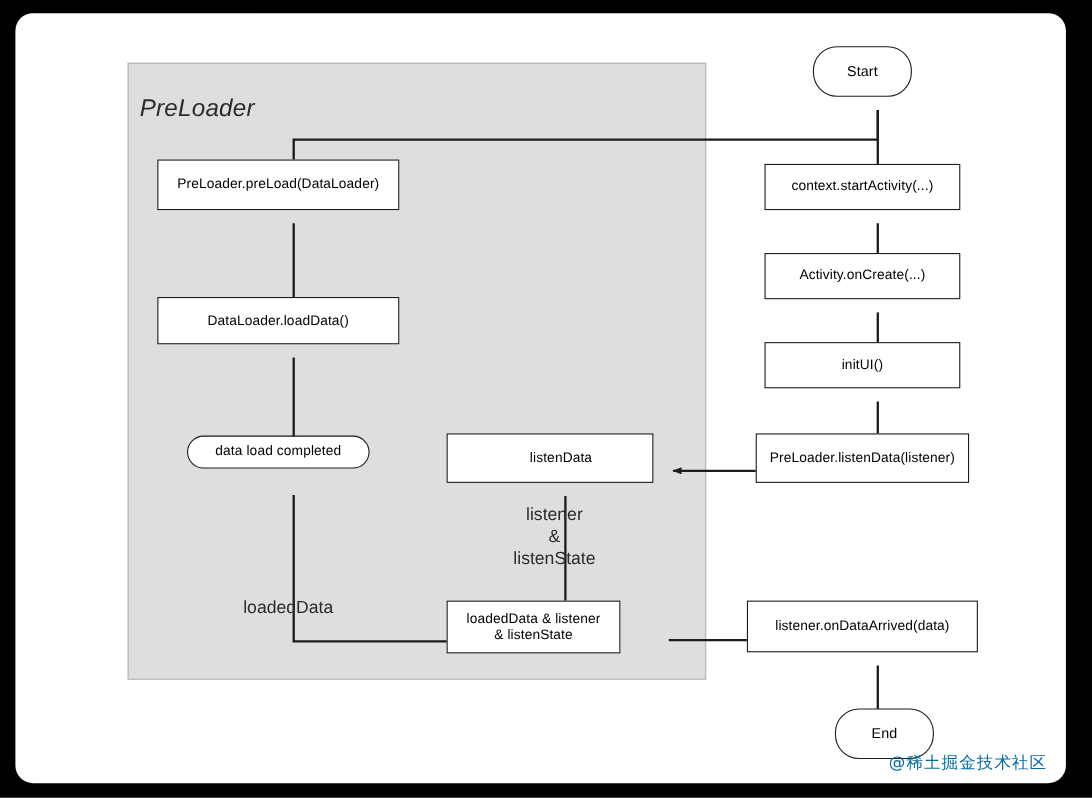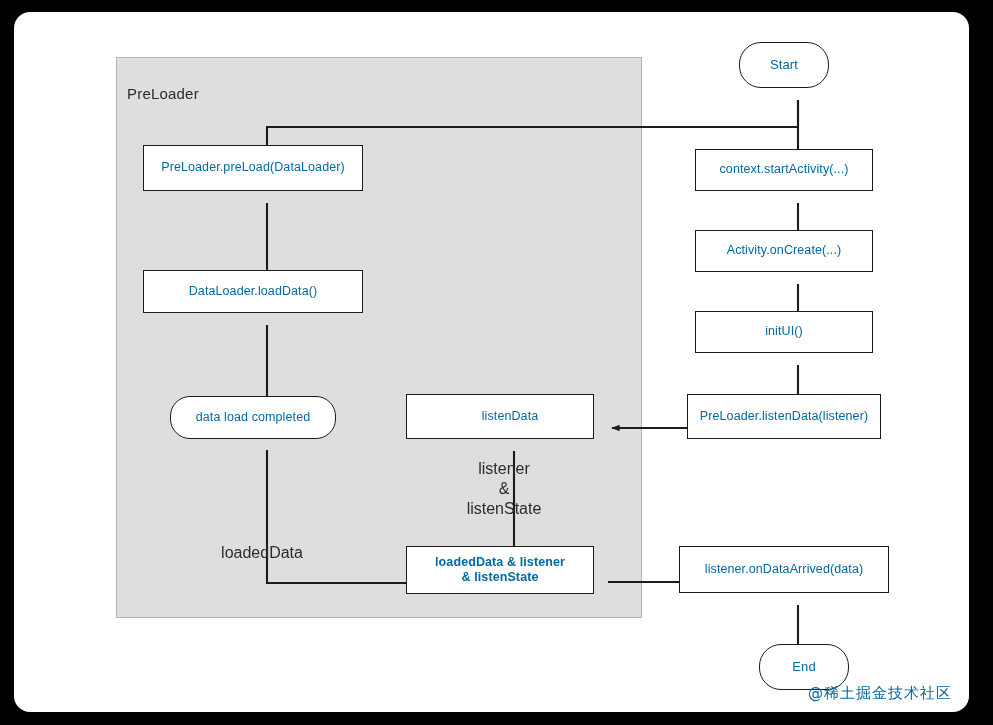--- a/index.html
+++ b/index.html
@@ -39,44 +39,45 @@
   }
   svg.diagram text, .nodetext {
     pointer-events: auto;
   }
   
   .node {
     position: absolute;
     box-sizing: border-box;
     background: #ffffff;
     border: 1.6px solid #1c1c1c;
-    color: #0369a1;
+    color: #000000;
     font-size: 12.5px;
     line-height: 1.22;
     display: flex;
     align-items: center;
     justify-content: center;
     text-align: center;
     letter-spacing: 0.1px;
   }
   .node.term {
     border-radius: 22px;
     font-size: 13px;
   }
   .group-box {
     position: absolute;
     box-sizing: border-box;
     background: #dedede;
     border: 1.5px solid #b4b4b4;
   }
   .group-label {
     position: absolute;
-    font-size: 15px;
+    font-size: 22px;
     color: #2b2b2b;
     letter-spacing: 0.2px;
+    font-style: italic;
   }
   .edge-label {
     position: absolute;
     font-size: 16px;
     color: #2b2b2b;
     text-align: center;
     line-height: 1.25;
     white-space: pre-line;
   }
   .watermark {
@@ -146,27 +147,27 @@
         </div>
         <div class="node" style="left: 129px; top: 258px; width: 220px; height: 43px;">
           <span class="nodetext" style="white-space: pre-line;">DataLoader.loadData()</span>
         </div>
         <div class="node" style="left: 681px; top: 299px; width: 178px; height: 42px; text-align: right;">
           <span class="nodetext" style="white-space: pre-line;">initUI()</span>
         </div>
         <div class="node" style="left: 392px; top: 382px; width: 188px; height: 45px;">
           <span class="nodetext" style="white-space: pre-line; padding-left: 20px;">listenData</span>
         </div>
-        <div class="node" style="left: 156px; top: 384px; width: 166px; height: 43px; border-radius: 20px;">
+        <div class="node" style="left: 156px; top: 384px; width: 166px; height: 30px; border-radius: 20px;">
           <span class="nodetext" style="white-space: pre-line;">data load completed</span>
         </div>
         <div class="node" style="left: 673px; top: 382px; width: 194px; height: 45px;">
           <span class="nodetext" style="white-space: pre-line;">PreLoader.listenData(listener)</span>
         </div>
-        <div class="node" style="left: 392px; top: 534px; width: 188px; height: 48px; font-weight: bold;">
+        <div class="node" style="left: 392px; top: 534px; width: 158px; height: 48px;">
           <span class="nodetext" style="white-space: pre-line;">loadedData &amp; listener
 &amp; listenState</span>
         </div>
         <div class="node" style="left: 665px; top: 534px; width: 210px; height: 47px;">
           <span class="nodetext" style="white-space: pre-line;">listener.onDataArrived(data)</span>
         </div>
         <div class="node term" style="left: 745px; top: 632px; width: 90px; height: 46px;">
           <span class="nodetext" style="white-space: pre-line;">End</span>
         </div>
       </div>

